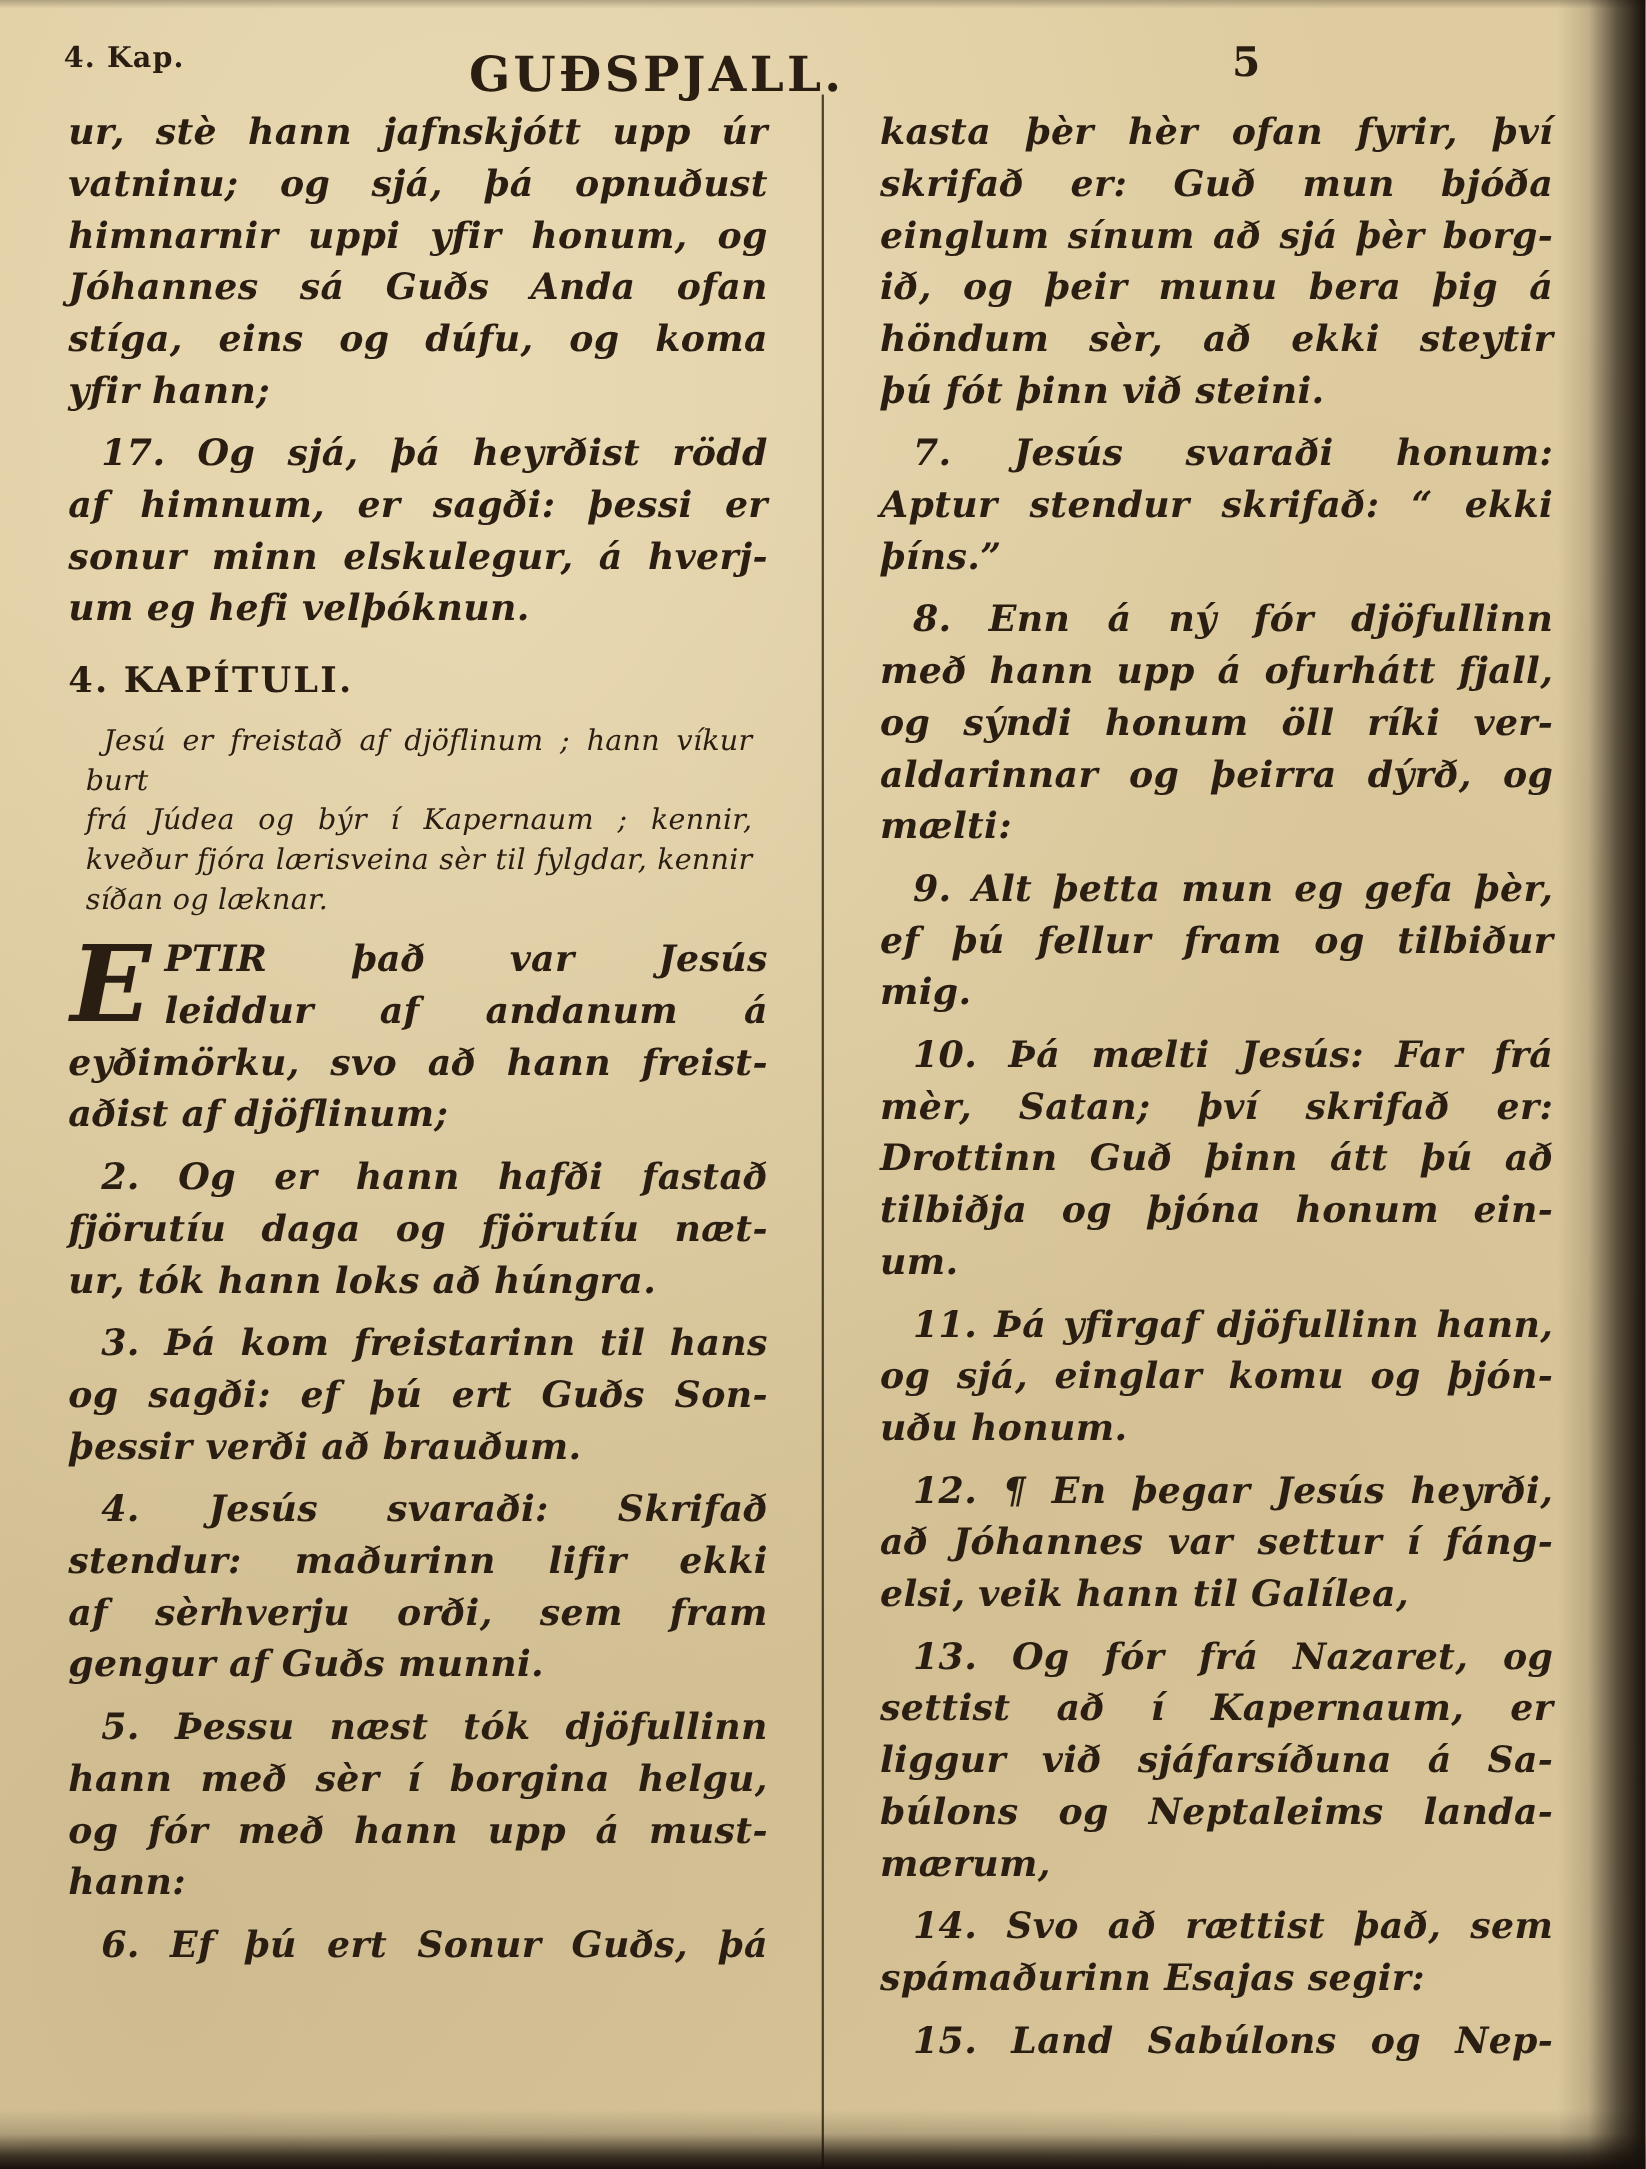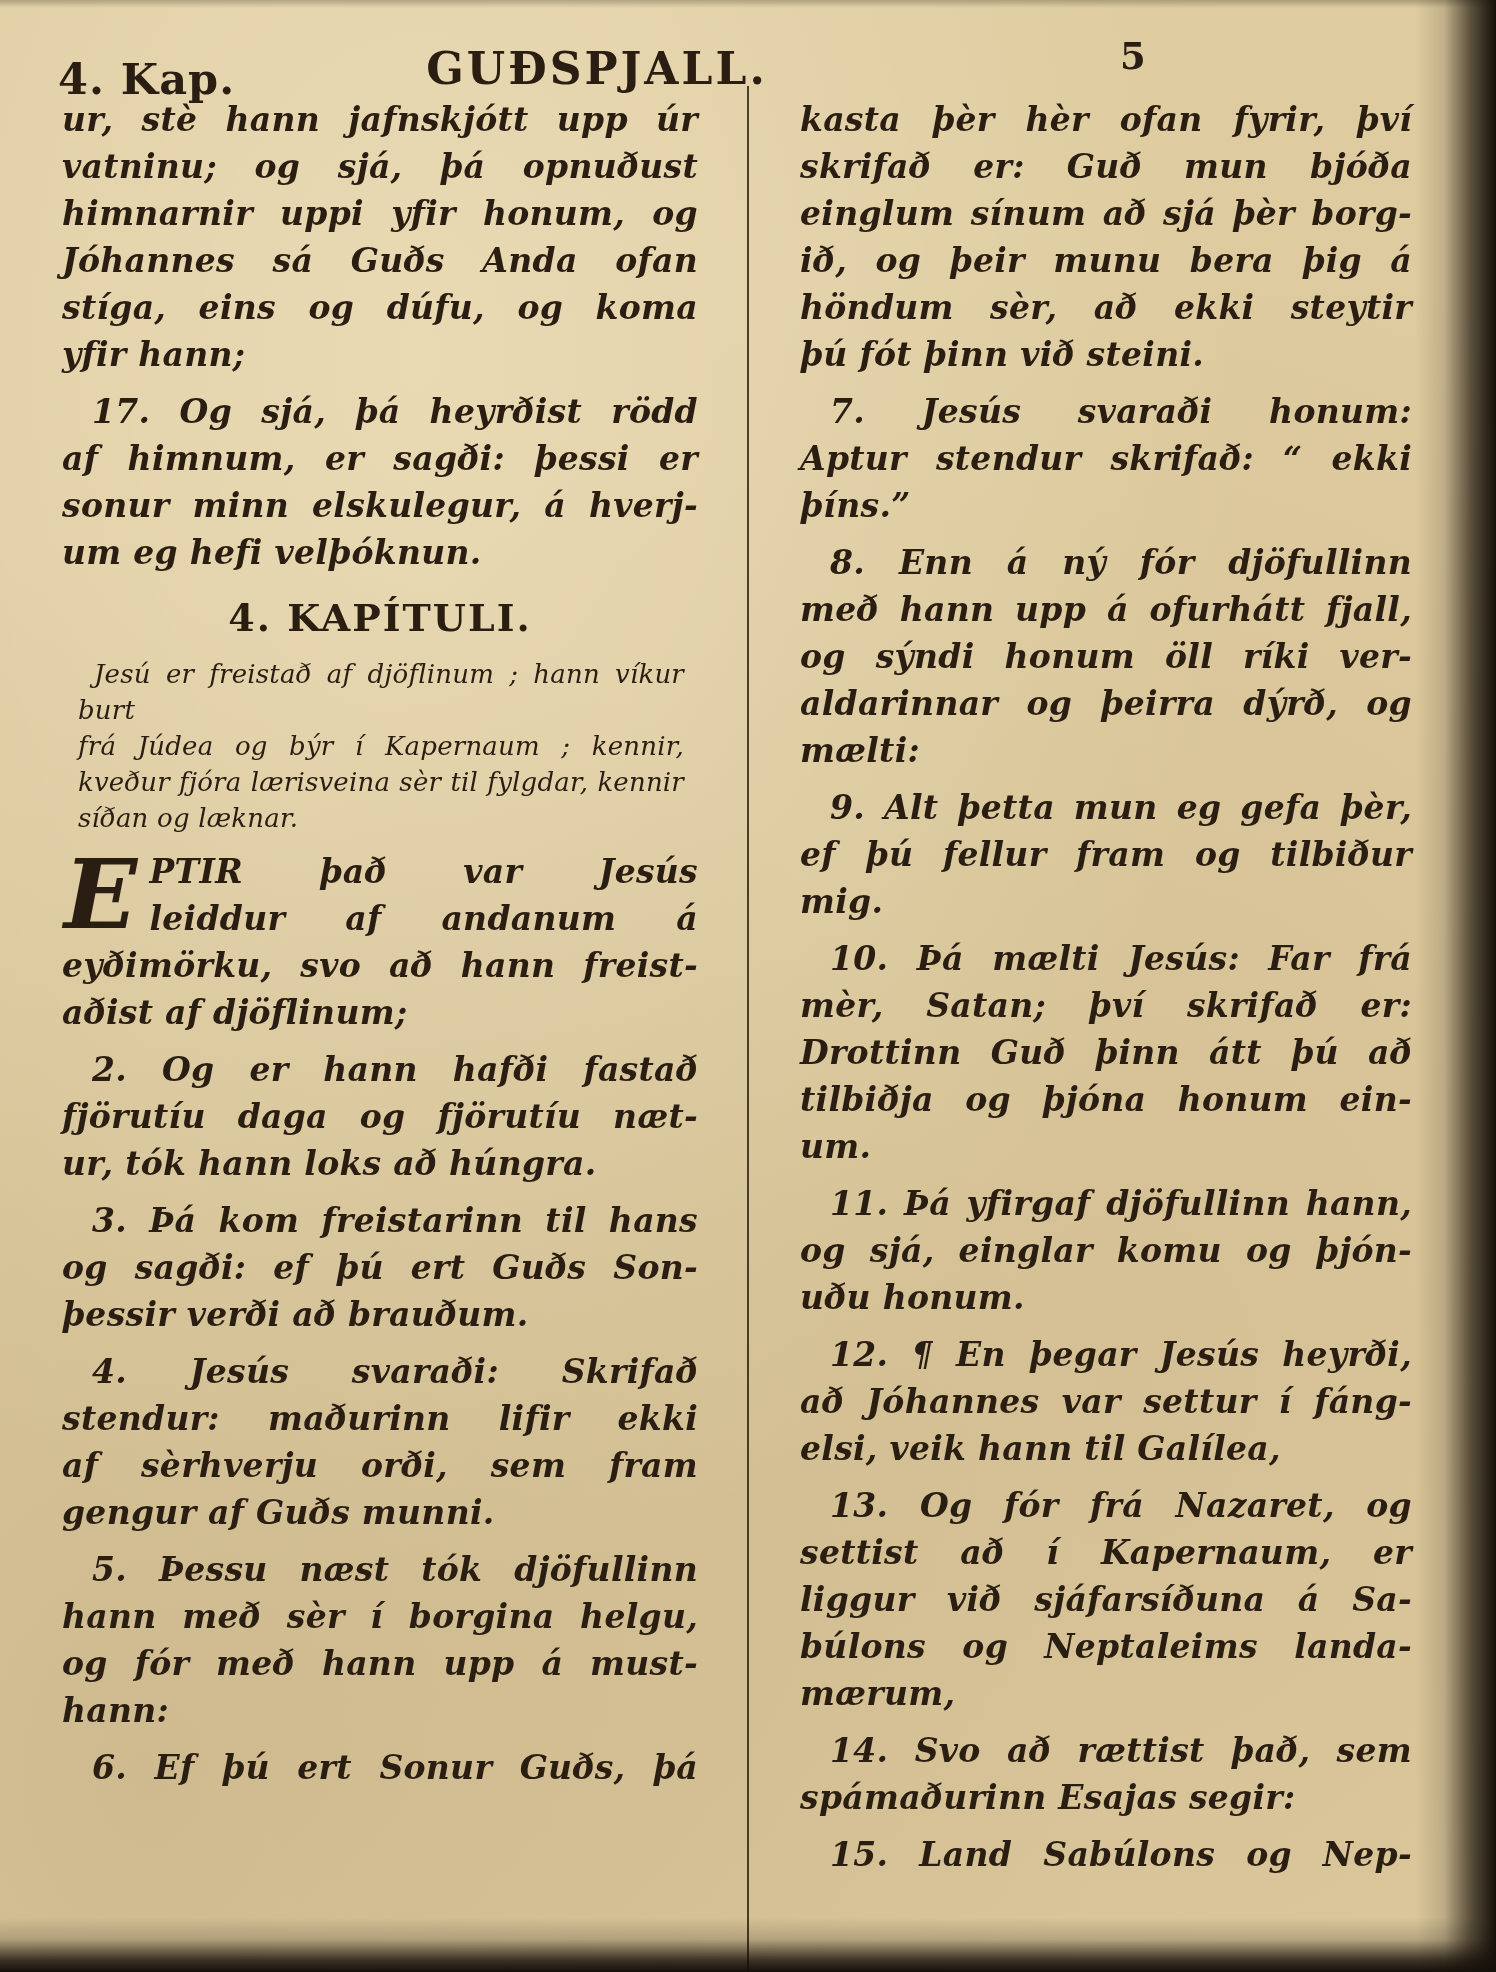--- a/index.html
+++ b/index.html
@@ -20,34 +20,34 @@
     color:var(--ink-color);
     background:
       radial-gradient(ellipse at 28% 18%, rgba(255,246,220,0.35), rgba(255,246,220,0) 55%),
       radial-gradient(ellipse at 75% 70%, rgba(120,95,50,0.10), rgba(120,95,50,0) 60%),
       radial-gradient(ellipse at 10% 90%, rgba(110,85,45,0.14), rgba(110,85,45,0) 50%),
       var(--paper-color);
     font-weight:700;
   }
   
   .header{position:absolute;top:28px;left:0;right:0;height:62px;}
-  .chapter-ref{position:absolute;left:58px;top:26px;font-size:43px;letter-spacing:1px;}
+  .chapter-ref{position:absolute;left:58px;top:10px;font-size:26px;letter-spacing:1px;}
   .running-title{position:absolute;left:597px;top:2px;transform:translateX(-50%);font-size:44px;letter-spacing:3px;margin-top:13px;}
   .page-number{position:absolute;left:1120px;top:6px;font-size:37px;}
   
   .column{position:absolute;top:96px;font-size:33px;line-height:47px;letter-spacing:0.3px;}
   .column-left{left:62px;width:636px;}
   .column-right{left:800px;width:612px;}
   .divider{position:absolute;left:747px;top:86px;bottom:0;width:2px;background:var(--ink-color);opacity:0.82;}
   
   .block{margin:0 0 10px 0;font-style:italic;}
   .line{text-align:justify;text-align-last:justify;-moz-text-align-last:justify;white-space:normal;}
   .line.end{text-align-last:left;-moz-text-align-last:left;}
   .block.verse.indent .line.first{text-indent:30px;}
-  .chapter-heading{text-align:center;font-size:38px;letter-spacing:2px;margin:16px 0 12px 0;line-height:52px;}
+  .chapter-heading{text-align:left;font-size:32px;letter-spacing:2px;margin:16px 0 12px 0;line-height:52px;}
   .block.summary{
     font-style:italic;font-weight:400;font-size:26px;line-height:36px;
     padding:0 14px 0 16px;margin:6px 0 12px 0;letter-spacing:0.2px;
   }
   .block.summary .line.first{text-indent:16px;}
   .dropcap{
     float:left;font-size:96px;line-height:78px;
     padding:8px 12px 0 2px;font-weight:700;
   }
   

